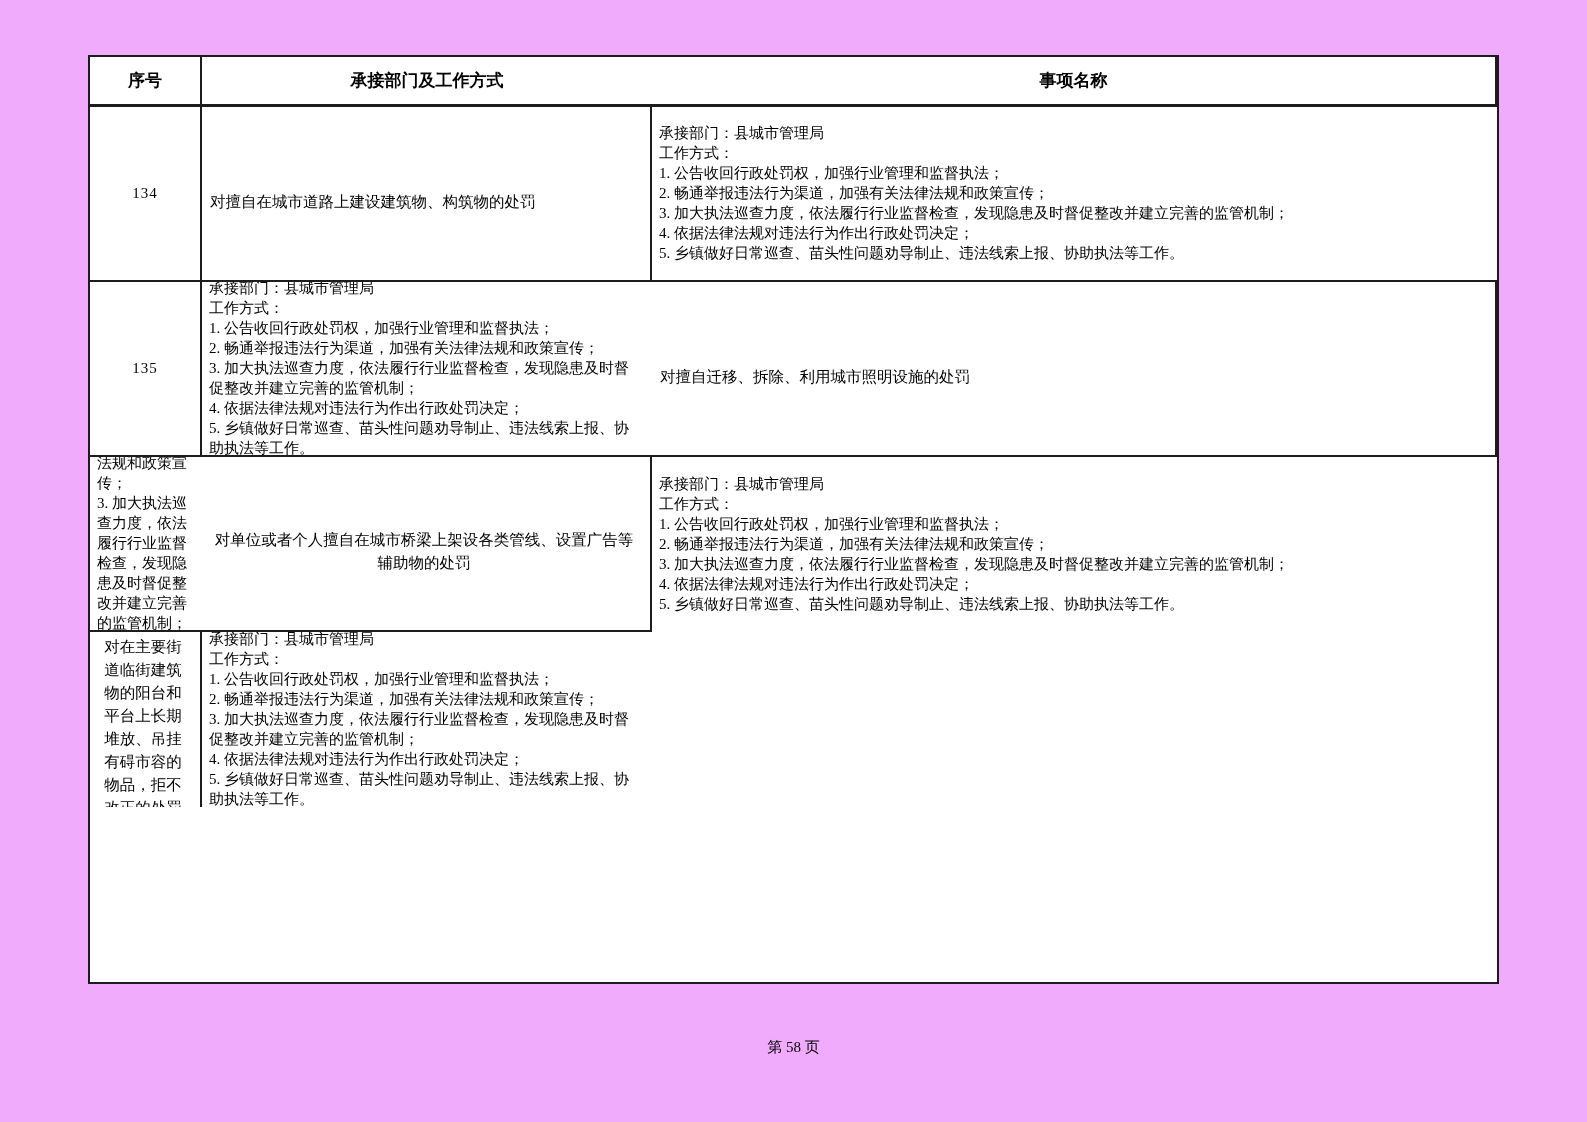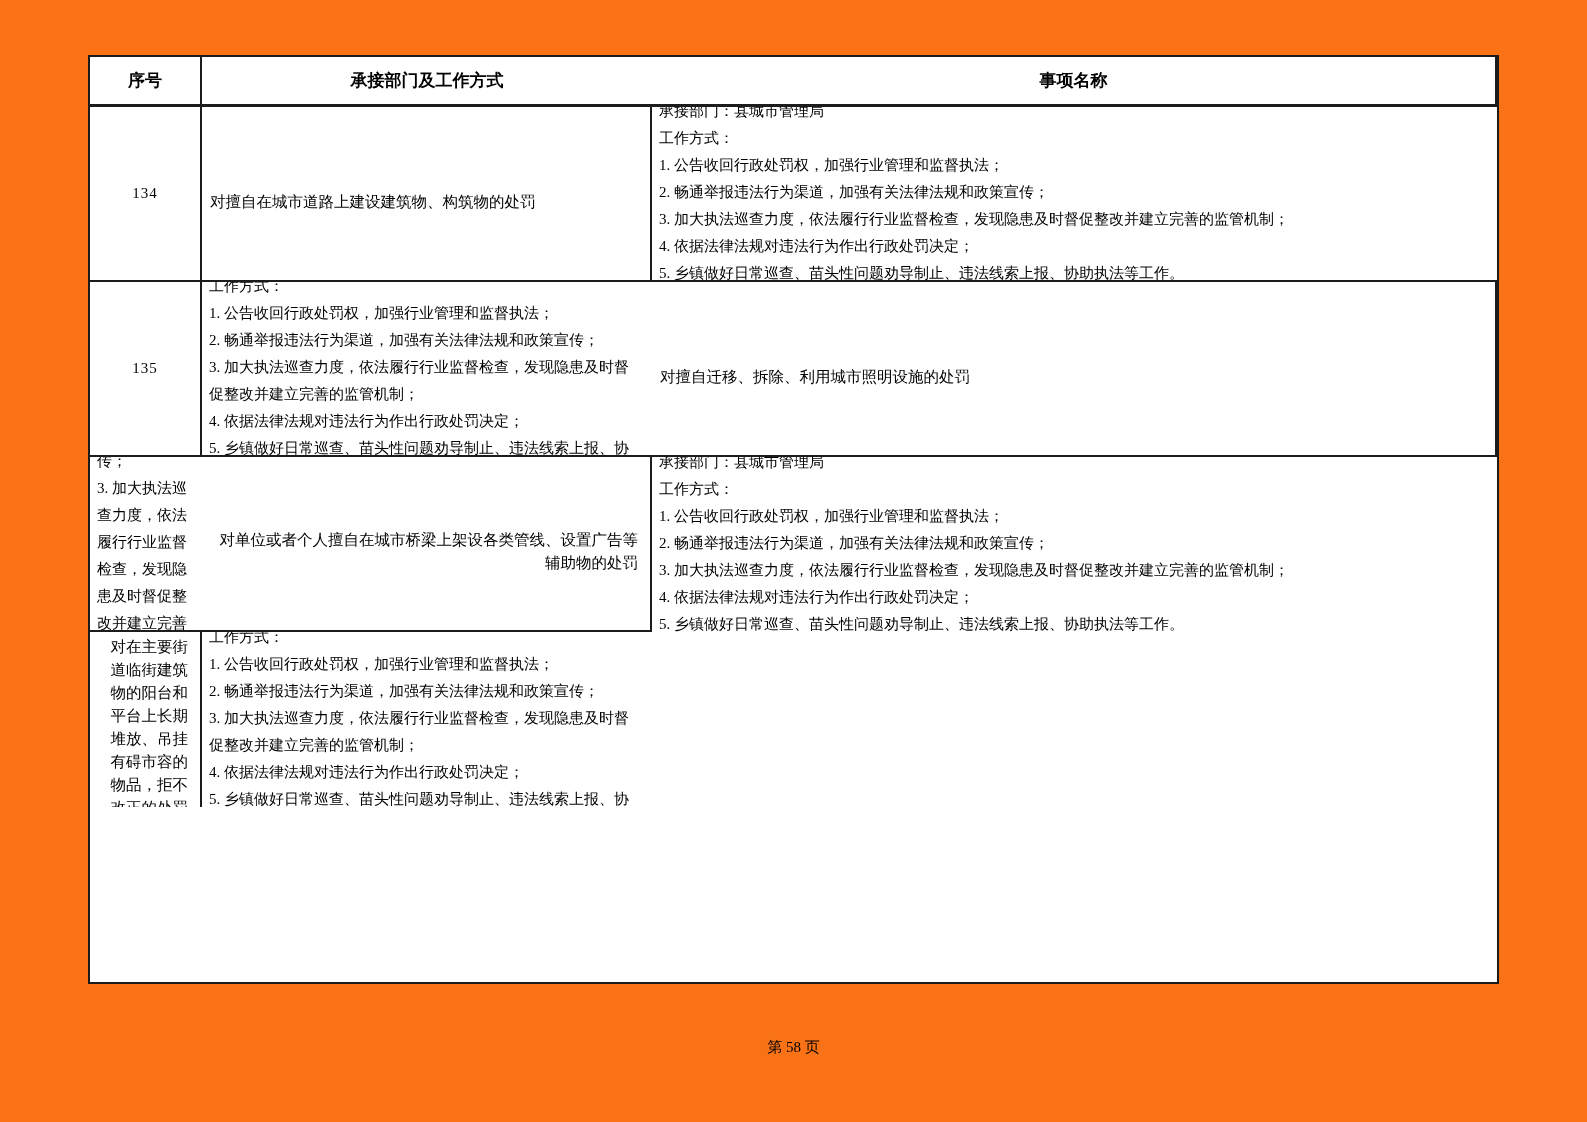--- a/index.html
+++ b/index.html
@@ -10,21 +10,21 @@
   body {
     width: 1587px;
     height: 1122px;
     font-family: "Liberation Serif", "DejaVu Serif", serif;
     color: #000000;
   }
   .page {
     position: relative;
     width: 1587px;
     height: 1122px;
-    background: #f97316;
+    background: #f0abfc;
     overflow: hidden;
   }
   .grid {
     position: absolute;
     left: 88px;
     top: 55px;
     display: grid;
     grid-template-columns: 112px 450px 845px;
     grid-template-rows: 50px repeat(5, 175px);
     border: 2px solid #1c1c1c;
@@ -52,27 +52,27 @@
     justify-content: center;
     font-size: 15px;
     letter-spacing: 1px;
   }
   .name {
     display: flex;
     align-items: center;
     font-size: 15.5px;
     line-height: 23px;
     padding: 15px 12px 0 8px;
-    text-align: right;
+    text-align: center;
   }
   .method {
     display: flex;
     align-items: center;
     font-size: 15px;
-    line-height: 27px;
+    line-height: 20px;
     padding: 2px 12px 4px 7px;
     white-space: pre-line;
     text-align: left;
   }
   .footer {
     position: absolute;
     top: 1038px;
     left: 0;
     width: 100%;
     text-align: center;

